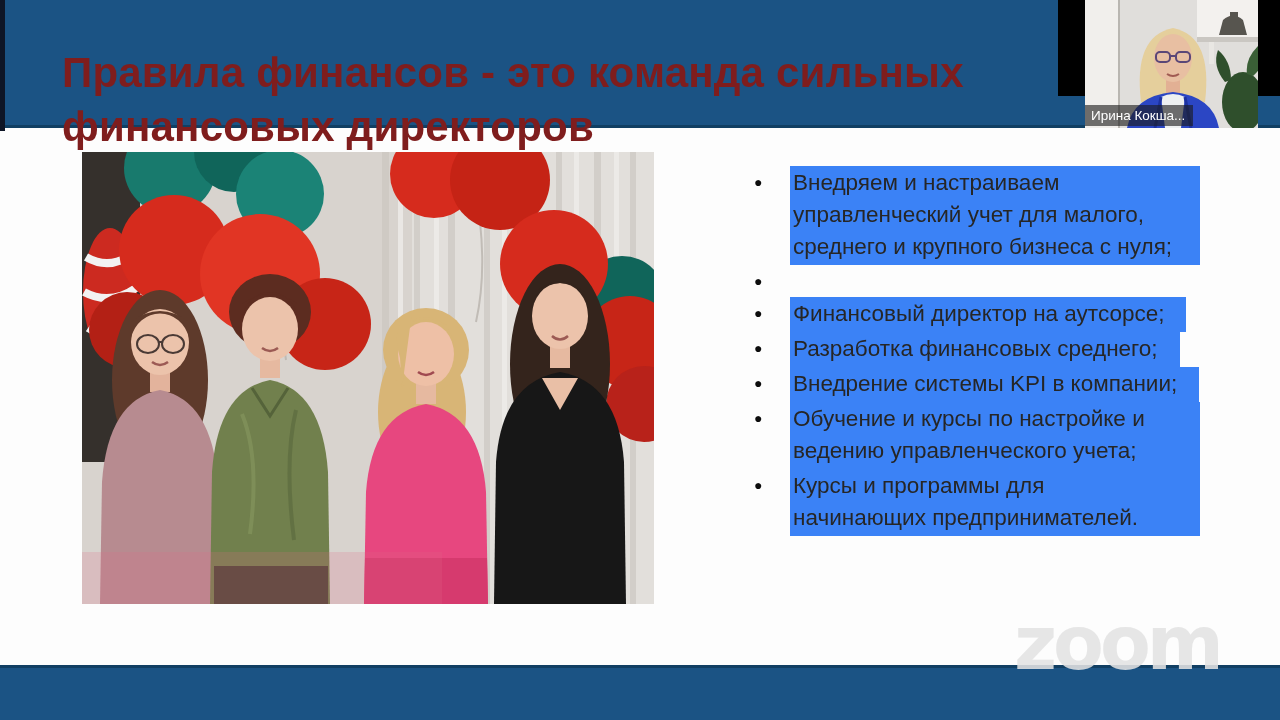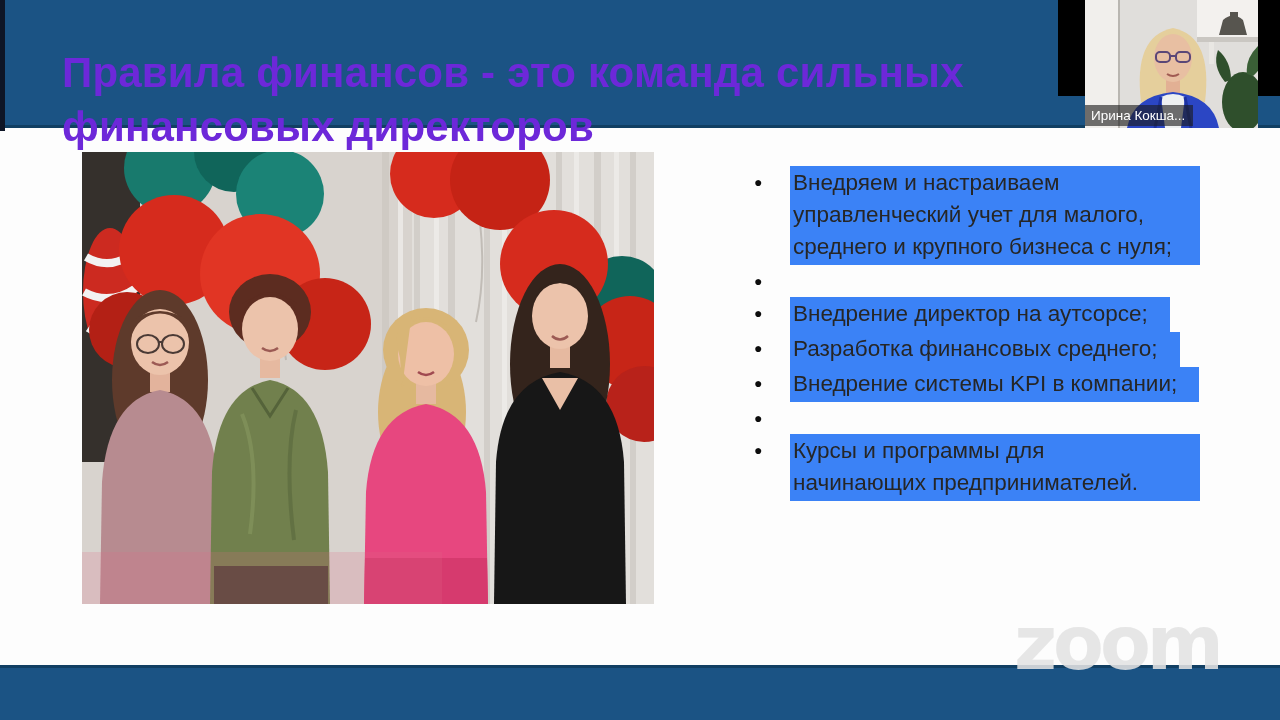--- a/index.html
+++ b/index.html
@@ -14,21 +14,21 @@
   .header {
     position:absolute; left:0; top:0; width:1280px; height:128px;
     background:#1b5384; border-bottom:3px solid #113f63;
   }
   .edge-strip {
     position:absolute; left:0; top:0; width:5px; height:131px;
     background:#0e1526; z-index:3;
   }
   .title {
     position:absolute; left:62px; top:18px; width:1160px;
-    color:#6d28d9; font-size:42px; font-weight:bold; line-height:1.28;
+    color:#7f1d1d; font-size:42px; font-weight:bold; line-height:1.28;
     letter-spacing:0.2px;
   }
 
   
   .photo {
     position:absolute; left:82px; top:152px; width:572px; height:452px;
   }
 
   .bullets {
     position:absolute; left:742px; top:166px; width:482px;
@@ -203,35 +203,36 @@
         <span class="dot">●</span>
         <span class="hl">Внедряем и настраиваем управленческий учет для малого, среднего и крупного бизнеса с нуля;</span>
       </li>
 
       <li>
         <span class="dot">●</span>
       </li>
 
       <li>
         <span class="dot">●</span>
-        <span class="hl">Внедрение директор на аутсорсе;</span>
+        <span class="hl">Финансовый директор на аутсорсе;</span>
       </li>
 
       <li>
         <span class="dot">●</span>
         <span class="hl">Разработка финансовых среднего;</span>
       </li>
 
       <li>
         <span class="dot">●</span>
         <span class="hl">Внедрение системы KPI в компании;</span>
       </li>
 
       <li>
         <span class="dot">●</span>
+        <span class="hl">Обучение и курсы по настройке и ведению управленческого учета;</span>
       </li>
 
       <li>
         <span class="dot">●</span>
         <span class="hl">Курсы и программы для начинающих предпринимателей.</span>
       </li>
     </ul>
 
   <div class="footer"></div>
 

